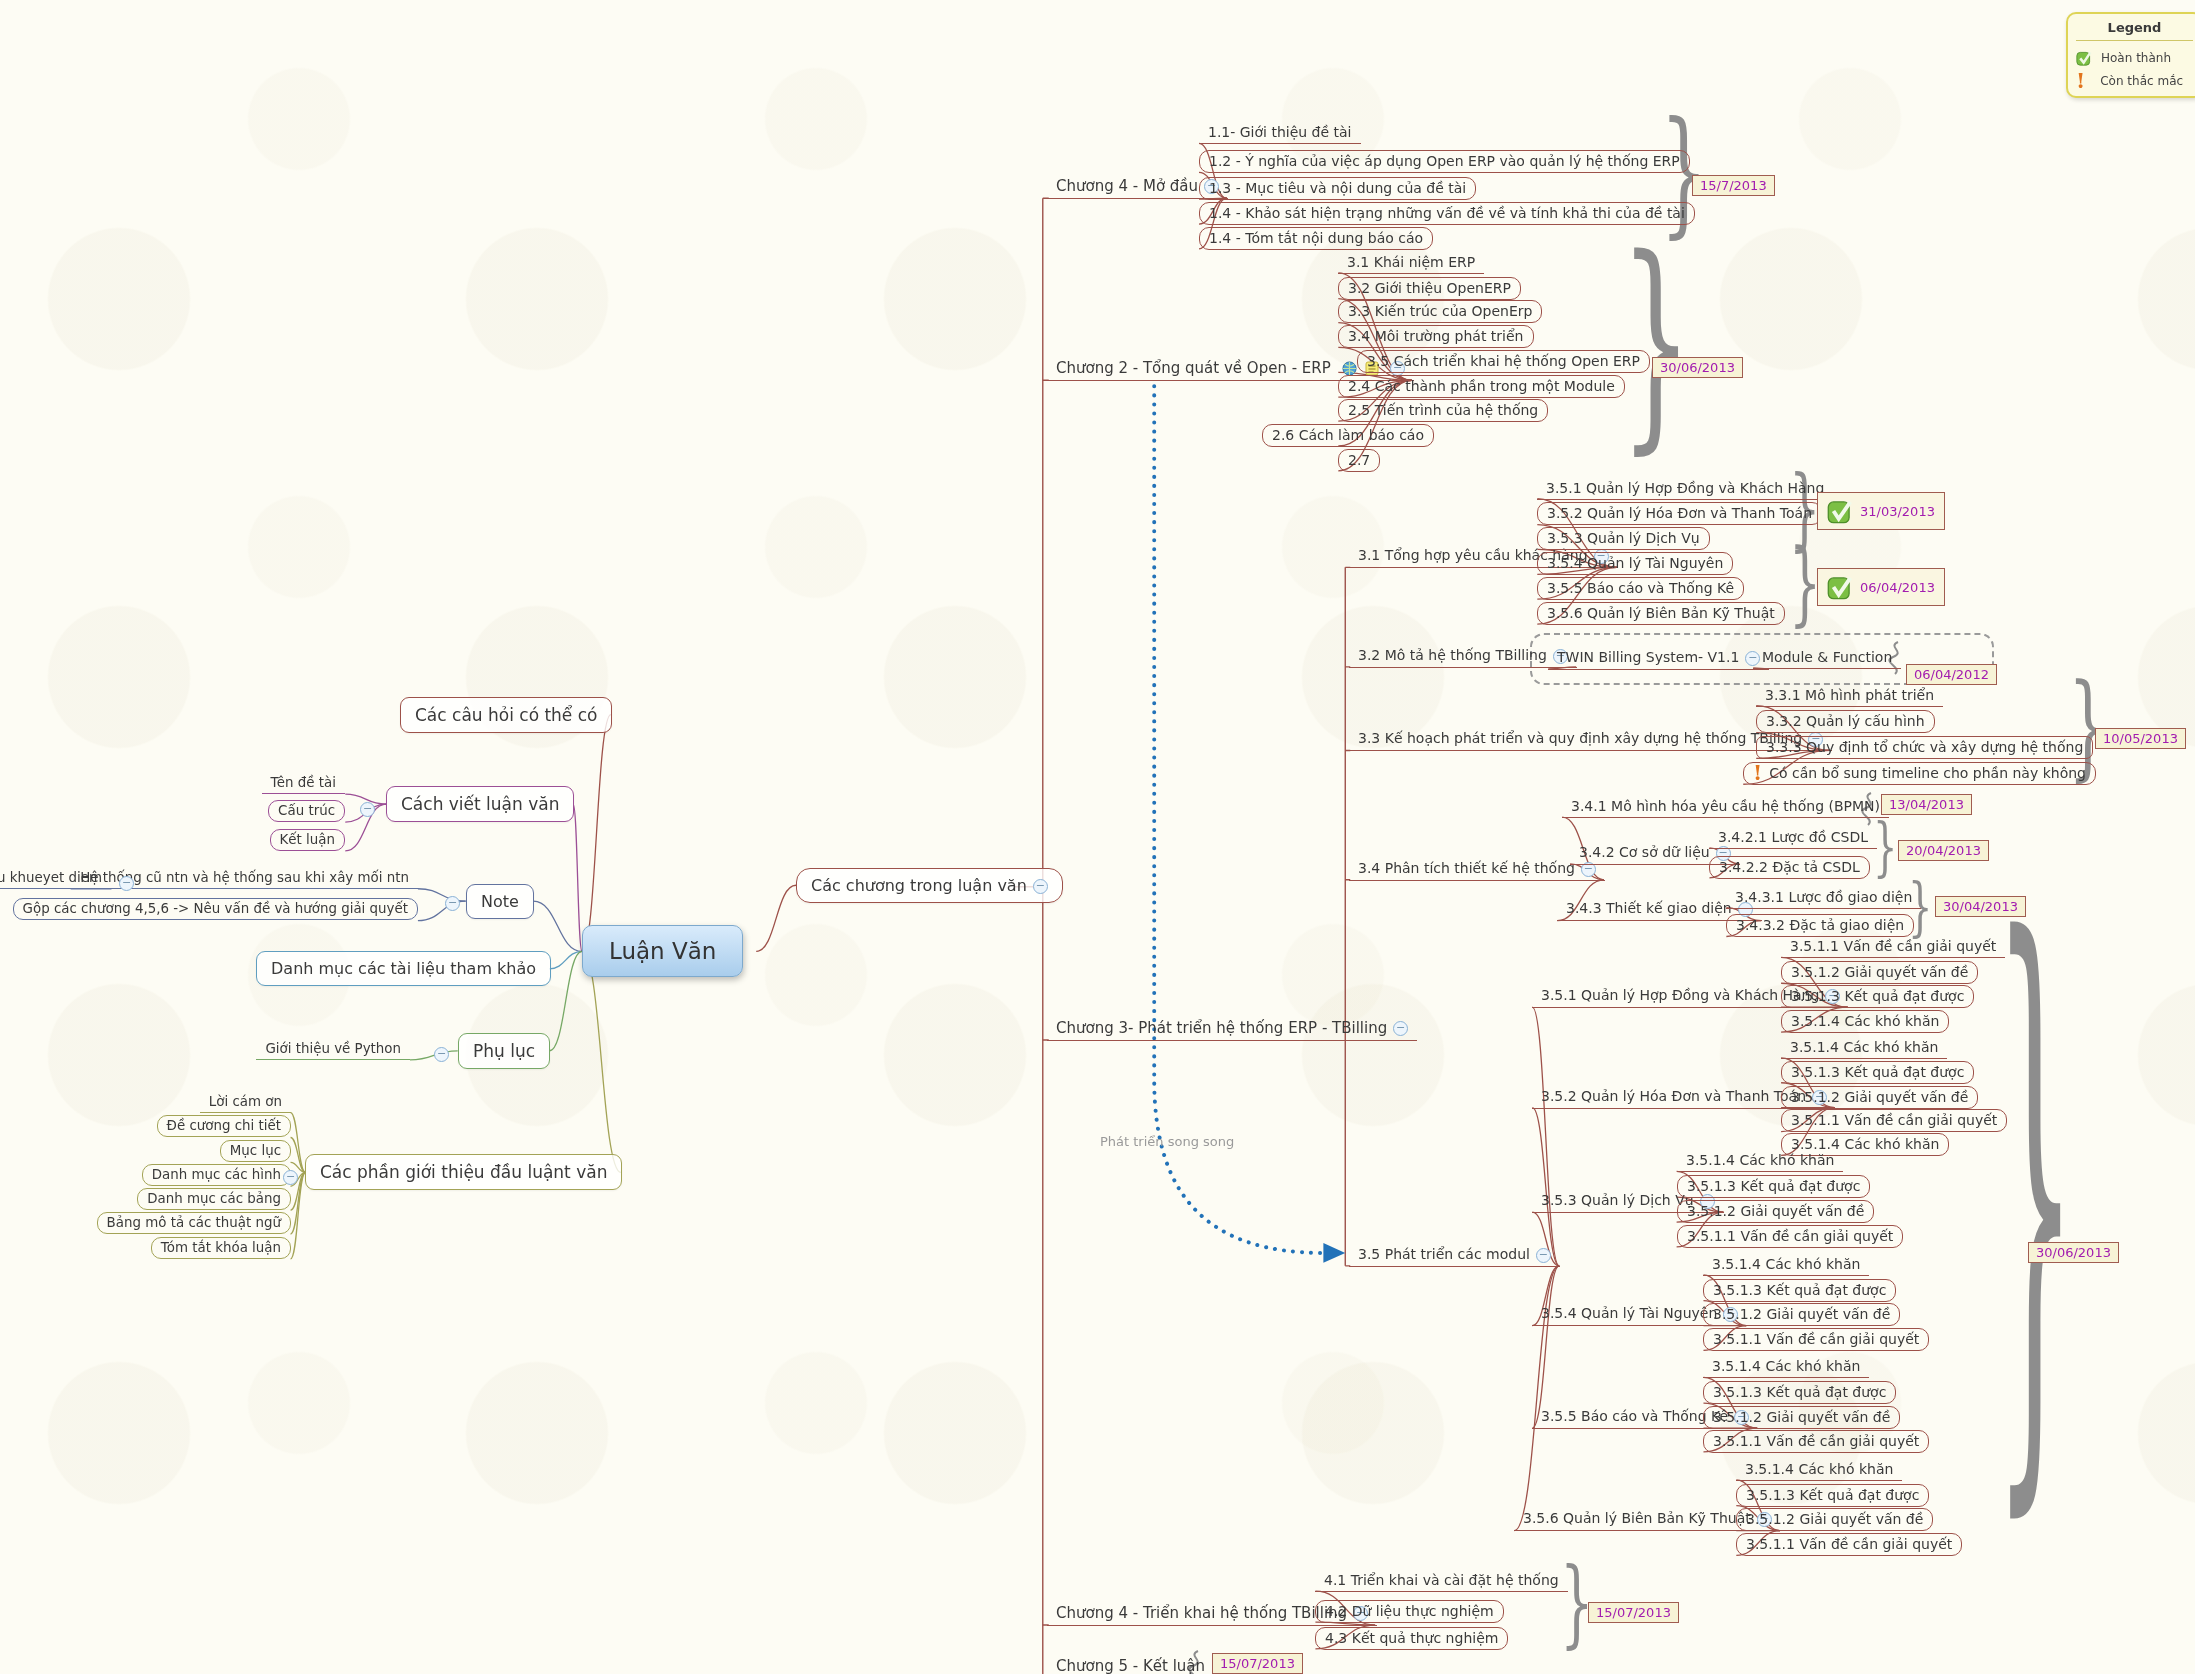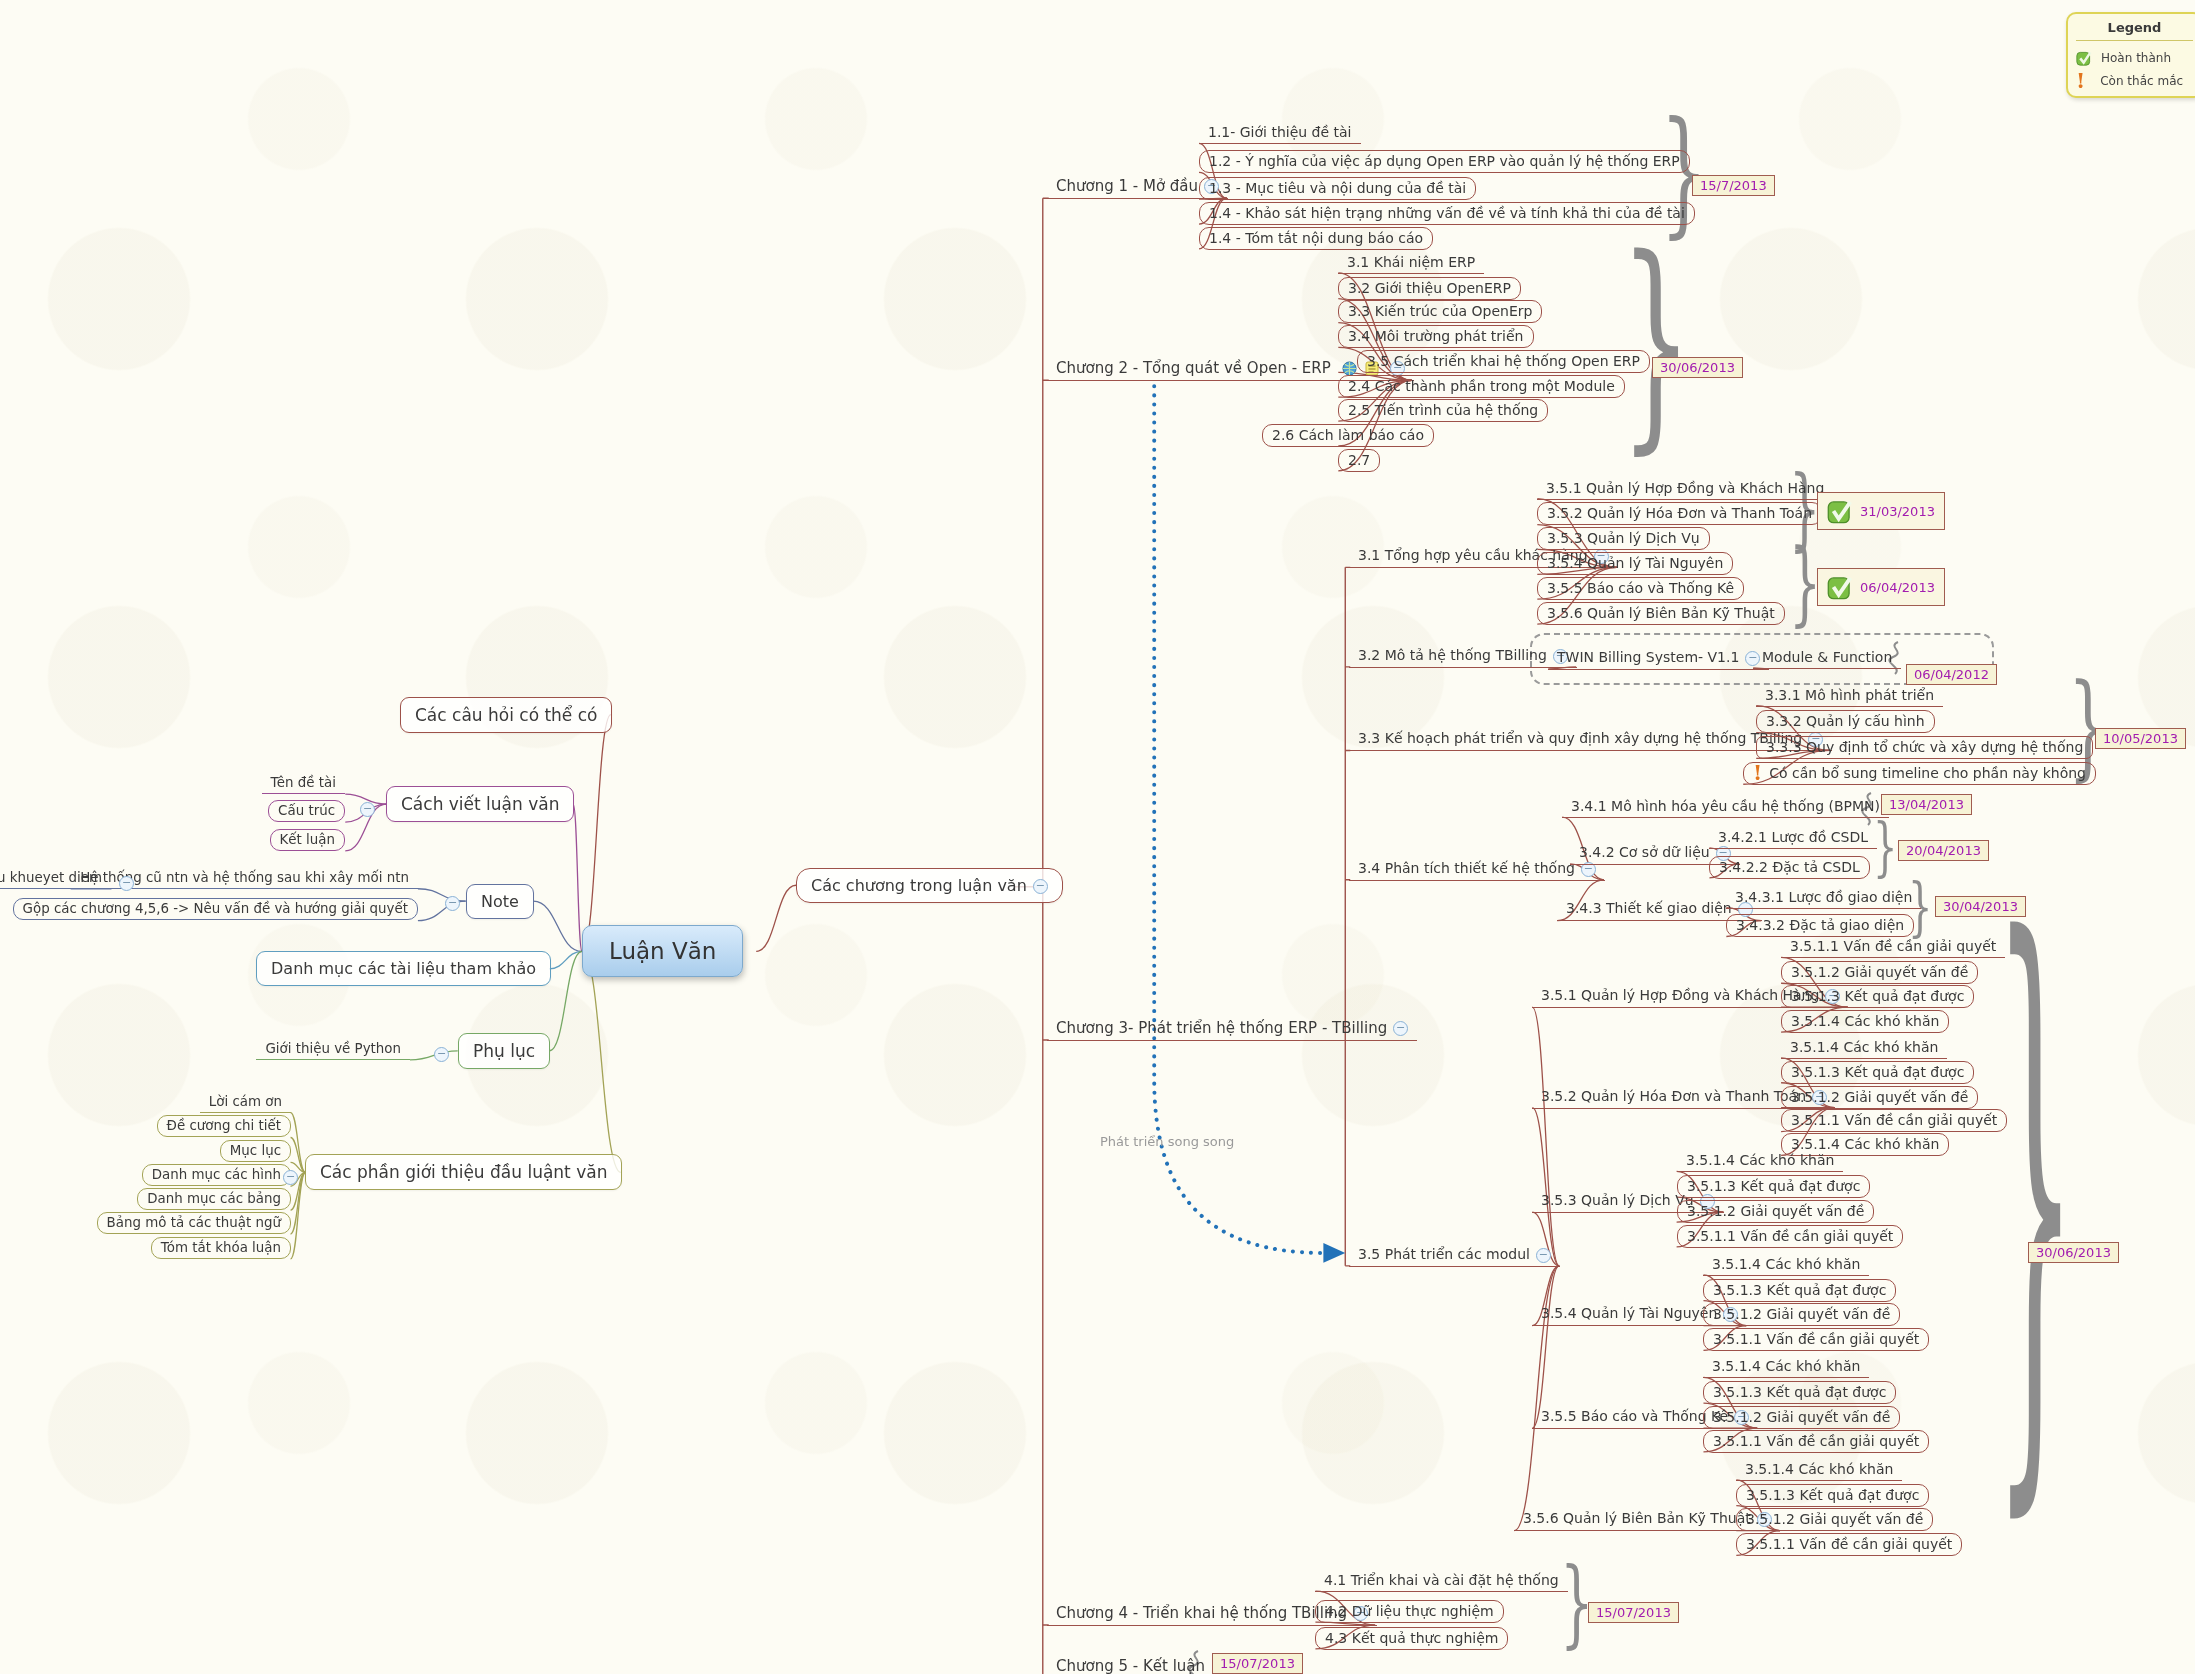--- a/index.html
+++ b/index.html
@@ -189,21 +189,21 @@
 <div class="n line" style="right:1905px;top:1092px;--c:#a3a356;font-size:13.4px;">Lời cám ơn</div>
 <div class="n box" style="right:1905px;top:1115px;--c:#a3a356;font-size:13.4px;">Đề cương chi tiết</div>
 <div class="n box" style="right:1905px;top:1140px;--c:#a3a356;font-size:13.4px;">Mục lục</div>
 <div class="n box" style="right:1905px;top:1164px;--c:#a3a356;font-size:13.4px;">Danh mục các hình</div>
 <div class="n box" style="right:1905px;top:1188px;--c:#a3a356;font-size:13.4px;">Danh mục các bảng</div>
 <div class="n box" style="right:1905px;top:1212px;--c:#a3a356;font-size:13.4px;">Bảng mô tả các thuật ngữ</div>
 <div class="n box" style="right:1905px;top:1237px;--c:#a3a356;font-size:13.4px;">Tóm tắt khóa luận</div>
 
 <div class="bigbox" id="hub" style="left:796px;top:868px;font-size:16px;border-radius:14px;"><span>Các chương trong luận văn</span><span class="minus">−</span></div>
 
-<div class="n line lab" id="ch1" style="left:1047px;top:175px;"><span>Chương 1 - Mở đầu</span><span class="minus">−</span></div>
+<div class="n line lab" id="ch1" style="left:1047px;top:175px;"><span>Chương 4 - Mở đầu</span><span class="minus">−</span></div>
 <div class="n line" style="left:1199px;top:122px;">1.1- Giới thiệu đề tài</div>
 <div class="n box" style="left:1199px;top:150px;">1.2 - Ý nghĩa của việc áp dụng Open ERP vào quản lý hệ thống ERP</div>
 <div class="n box" style="left:1199px;top:177px;">1.3 - Mục tiêu và nội dung của đề tài</div>
 <div class="n box" style="left:1199px;top:202px;">1.4 - Khảo sát hiện trạng những vấn đề về và tính khả thi của đề tài</div>
 <div class="n box" style="left:1199px;top:227px;">1.4 - Tóm tắt nội dung báo cáo</div>
 <span class="brace" style="left:1660px;top:117px;font-size:137px;transform:scaleX(.55);">}</span>
 <div class="date" style="left:1692px;top:175px;">15/7/2013</div>
 
 <div class="n line lab" id="ch2" style="left:1047px;top:357px;">
   <span>Chương 2 - Tổng quát về Open - ERP</span>

